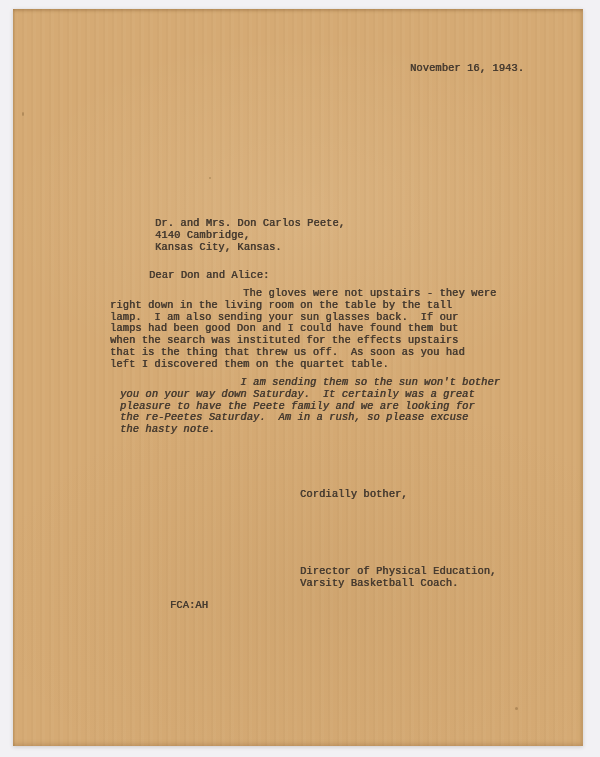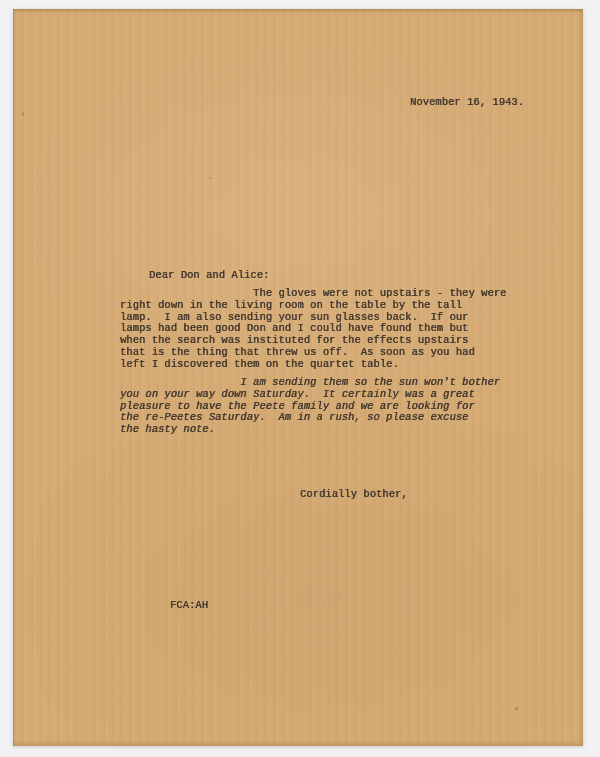--- a/index.html
+++ b/index.html
@@ -37,55 +37,60 @@
     letter-spacing: 0.1px;
     text-shadow:
       0.45px 0 0 rgba(69,58,47,0.8),
       0 0 0.6px rgba(69,58,47,0.45);
   }
   .speck {
     position: absolute;
     border-radius: 50%;
     background: rgba(95,65,30,0.30);
   }
-  .date-line        { left: 397px; top: 54px; margin-top: 34px;  }
+  .date-line        { left: 397px; top: 54px;  }
   .recipient-block  { left: 142px; top: 209px; }
   .salutation-line  { left: 136px; top: 261px; }
-  .paragraph-1      { left: 107px; top: 279px; }
+  .paragraph-1      { left: 97px; top: 279px; }
   .paragraph-2      { left: 107px; top: 368px; font-style: italic; }
   .closing-line     { left: 287px; top: 480px; }
   .signature-block  { left: 287px; top: 557px; }
   .initials-line    { left: 157px; top: 591px; text-align: center; }
 </style>
 </head>
 <body>
 
 <div class="paper">
 
   <div class="txt date-line">November 16, 1943.</div>
 
+  <div class="txt recipient-block">Dr. and Mrs. Don Carlos Peete,
+4140 Cambridge,
+Kansas City, Kansas.</div>
 
   <div class="txt salutation-line">Dear Don and Alice:</div>
 
   <div class="txt paragraph-1">                     The gloves were not upstairs - they were
 right down in the living room on the table by the tall
 lamp.  I am also sending your sun glasses back.  If our
 lamps had been good Don and I could have found them but
 when the search was instituted for the effects upstairs
 that is the thing that threw us off.  As soon as you had
 left I discovered them on the quartet table.</div>
 
   <div class="txt paragraph-2">                   I am sending them so the sun won't bother
 you on your way down Saturday.  It certainly was a great
 pleasure to have the Peete family and we are looking for
 the re-Peetes Saturday.  Am in a rush, so please excuse
 the hasty note.</div>
 
   <div class="txt closing-line">Cordially bother,</div>
 
+  <div class="txt signature-block">Director of Physical Education,
+Varsity Basketball Coach.</div>
 
   <div class="txt initials-line">FCA:AH</div>
 
   <span class="speck" style="left: 502px; top: 698px; width: 3px; height: 3px;"></span>
   <span class="speck" style="left: 9px; top: 103px; width: 2px; height: 4px;"></span>
   <span class="speck" style="left: 196px; top: 168px; width: 2px; height: 2px;"></span>
 
 </div>
 
 </body></html>

